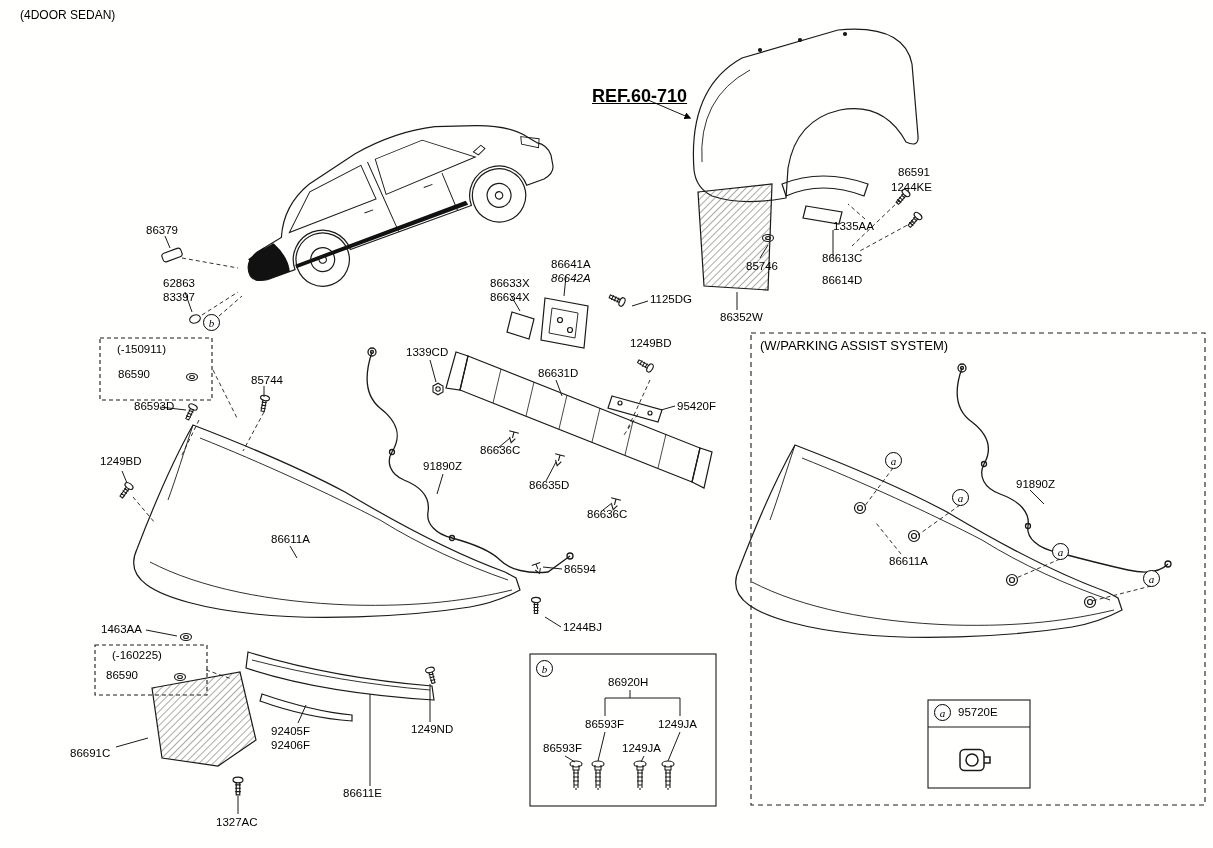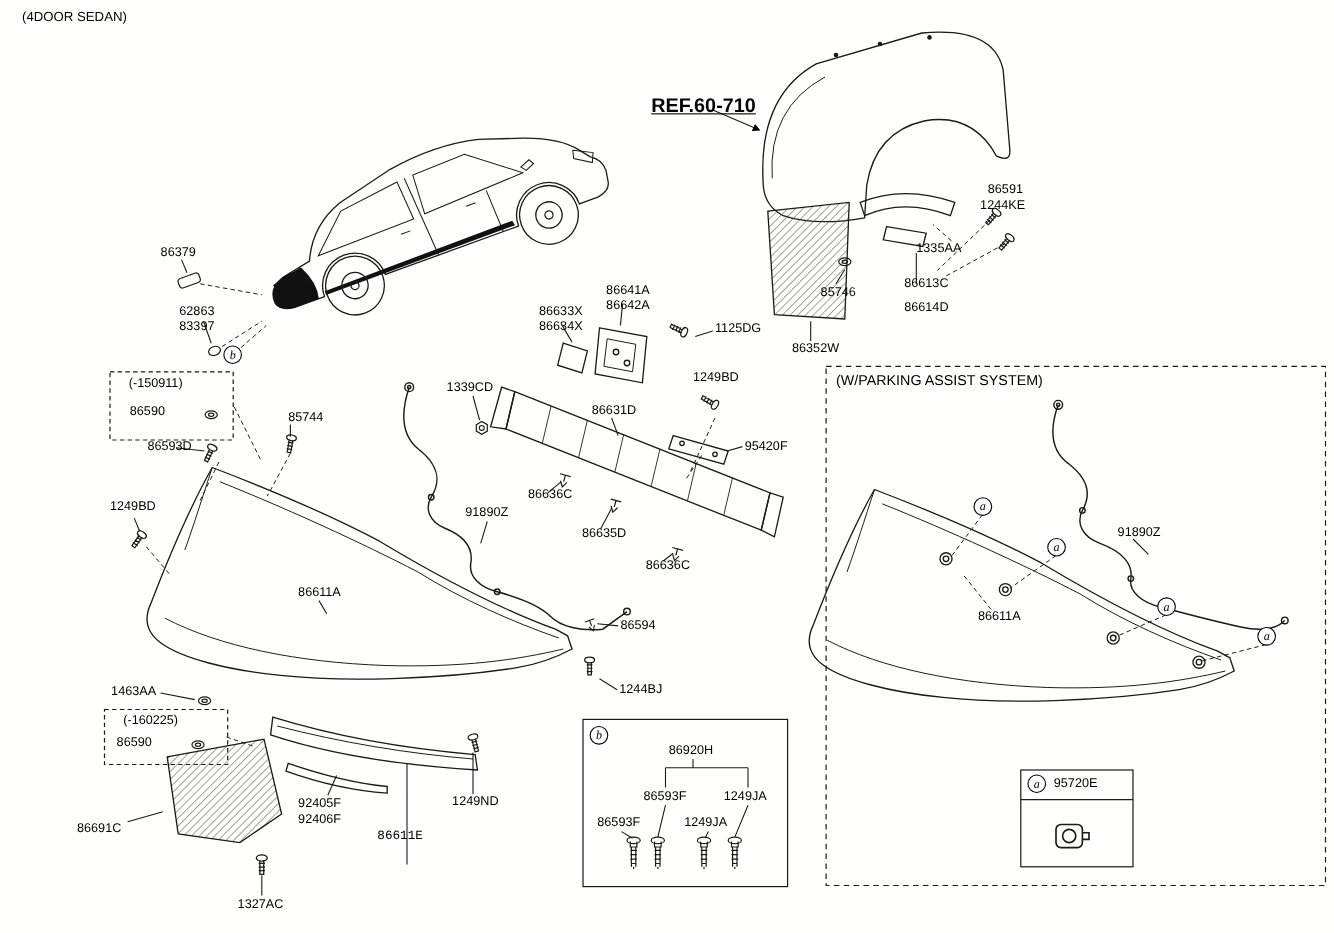--- a/index.html
+++ b/index.html
@@ -207,46 +207,46 @@
       <div class="lbl" style="left: 822px; top: 252px;">86613C</div>
       <div class="lbl" style="left: 822px; top: 274px;">86614D</div>
       <div class="lbl" style="left: 720px; top: 311px;">86352W</div>
       <div class="lbl" style="left: 146px; top: 224px;">86379</div>
       <div class="lbl" style="left: 163px; top: 277px;">62863</div>
       <div class="lbl" style="left: 163px; top: 291px; text-align: right;">83397</div>
       <div class="lbl circ" style="left: 203px; top: 314px;">b</div>
       <div class="lbl" style="left: 117px; top: 343px;">(-150911)</div>
       <div class="lbl" style="left: 118px; top: 368px;">86590</div>
       <div class="lbl" style="left: 106px; top: 400px; margin-left: 28px;">86593D</div>
-      <div class="lbl" style="left: 262px; top: 374px;">85744</div>
+      <div class="lbl" style="left: 251px; top: 374px;">85744</div>
       <div class="lbl" style="left: 100px; top: 455px;">1249BD</div>
       <div class="lbl" style="left: 406px; top: 346px;">1339CD</div>
       <div class="lbl" style="left: 490px; top: 277px;">86633X</div>
       <div class="lbl" style="left: 490px; top: 291px;">86634X</div>
       <div class="lbl" style="left: 551px; top: 258px;">86641A</div>
-      <div class="lbl" style="left: 551px; top: 272px;">86642A</div>
+      <div class="lbl" style="left: 551px; top: 272px; font-style: italic;">86642A</div>
       <div class="lbl" style="left: 650px; top: 293px;">1125DG</div>
       <div class="lbl" style="left: 630px; top: 337px;">1249BD</div>
       <div class="lbl" style="left: 538px; top: 367px;">86631D</div>
       <div class="lbl" style="left: 677px; top: 400px;">95420F</div>
       <div class="lbl" style="left: 480px; top: 444px;">86636C</div>
       <div class="lbl" style="left: 423px; top: 460px;">91890Z</div>
       <div class="lbl" style="left: 529px; top: 479px;">86635D</div>
       <div class="lbl" style="left: 587px; top: 508px;">86636C</div>
       <div class="lbl" style="left: 271px; top: 533px;">86611A</div>
       <div class="lbl" style="left: 564px; top: 563px;">86594</div>
       <div class="lbl" style="left: 563px; top: 621px;">1244BJ</div>
       <div class="lbl" style="left: 101px; top: 623px;">1463AA</div>
       <div class="lbl" style="left: 112px; top: 649px;">(-160225)</div>
       <div class="lbl" style="left: 106px; top: 669px;">86590</div>
       <div class="lbl" style="left: 70px; top: 747px;">86691C</div>
       <div class="lbl" style="left: 271px; top: 725px;">92405F</div>
       <div class="lbl" style="left: 271px; top: 739px;">92406F</div>
       <div class="lbl" style="left: 411px; top: 723px;">1249ND</div>
-      <div class="lbl" style="left: 343px; top: 754px; font-family: Liberation Mono, monospace;">86611E</div>
+      <div class="lbl" style="left: 343px; top: 787px;">86611E</div>
       <div class="lbl" style="left: 216px; top: 816px;">1327AC</div>
       <div class="lbl circ" style="left: 536px; top: 660px;">b</div>
       <div class="lbl" style="left: 608px; top: 676px;">86920H</div>
       <div class="lbl" style="left: 585px; top: 718px;">86593F</div>
       <div class="lbl" style="left: 658px; top: 718px;">1249JA</div>
       <div class="lbl" style="left: 543px; top: 742px;">86593F</div>
       <div class="lbl" style="left: 622px; top: 742px;">1249JA</div>
       <div class="lbl t13" style="left: 760px; top: 338px;">(W/PARKING ASSIST SYSTEM)</div>
       <div class="lbl circ" style="left: 885px; top: 452px;">a</div>
       <div class="lbl circ" style="left: 952px; top: 489px;">a</div>

